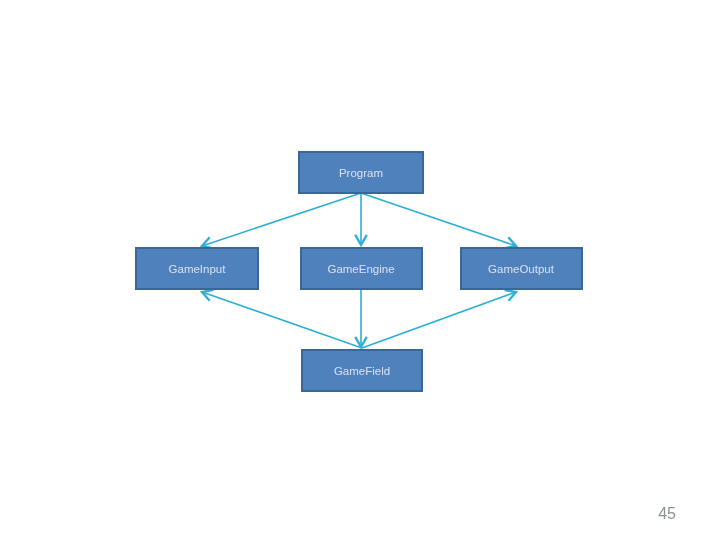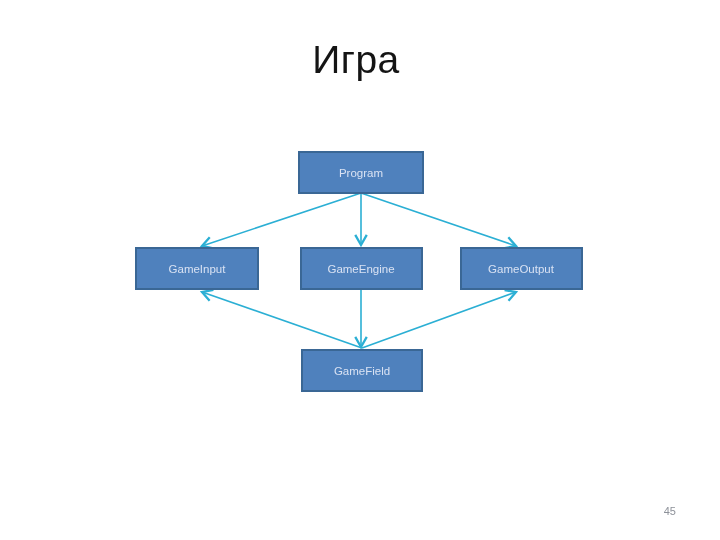--- a/index.html
+++ b/index.html
@@ -41,30 +41,29 @@
   }
   .node-label {
     font-family: "Liberation Sans", sans-serif;
     font-size: 11.5px;
     text-anchor: middle;
   }
   .page-number {
     position: absolute;
     top: 505px;
     right: 44px;
-    font-size: 11px;
+    font-size: 16px;
     color: #8d9199;
   }
 </style>
 </head>
 <body>
 
 <div class="slide">
 
-  <div class="slide-title">Игра</div>
 
   <svg class="diagram-svg" width="720" height="540" viewBox="0 0 720 540">
     <defs>
       <marker id="arrowhead" viewBox="0 0 10 10" refX="8" refY="5" markerWidth="9" markerHeight="9" orient="auto">
         <path d="M1,1 L8,5 L1,9" fill="none" stroke-width="1.6" stroke="#2bafd4"></path>
       </marker>
     </defs>
 
     <line class="edge-line" x1="361" y1="193" x2="202" y2="246" marker-end="url(#arrowhead)" stroke="#2bafd4"></line>
     <line class="edge-line" x1="361" y1="193" x2="361" y2="245" marker-end="url(#arrowhead)" stroke="#2bafd4"></line>

